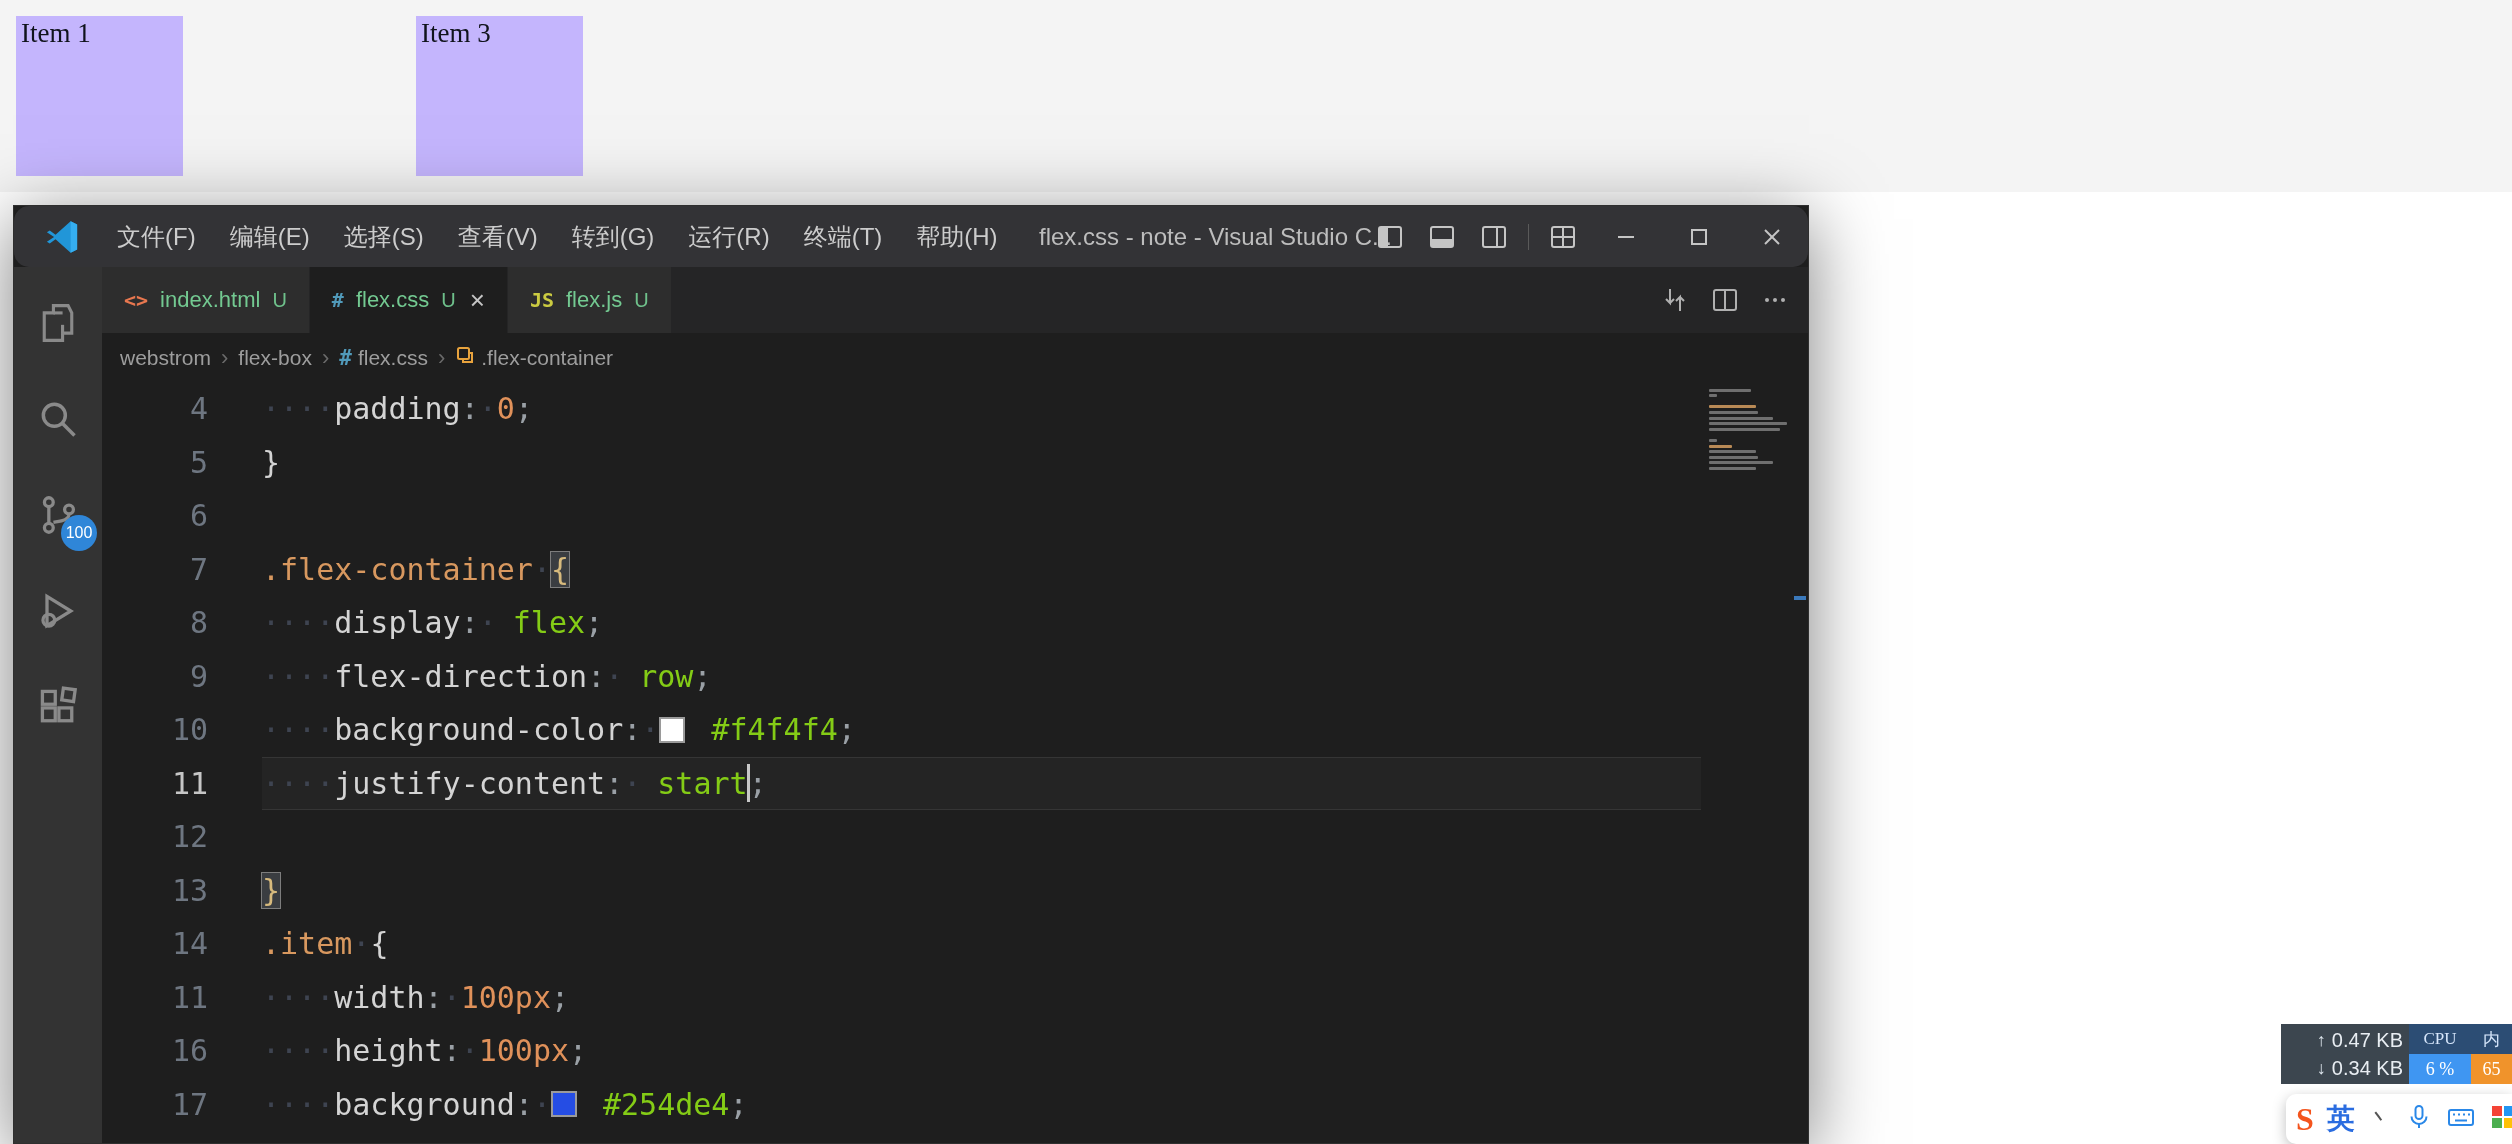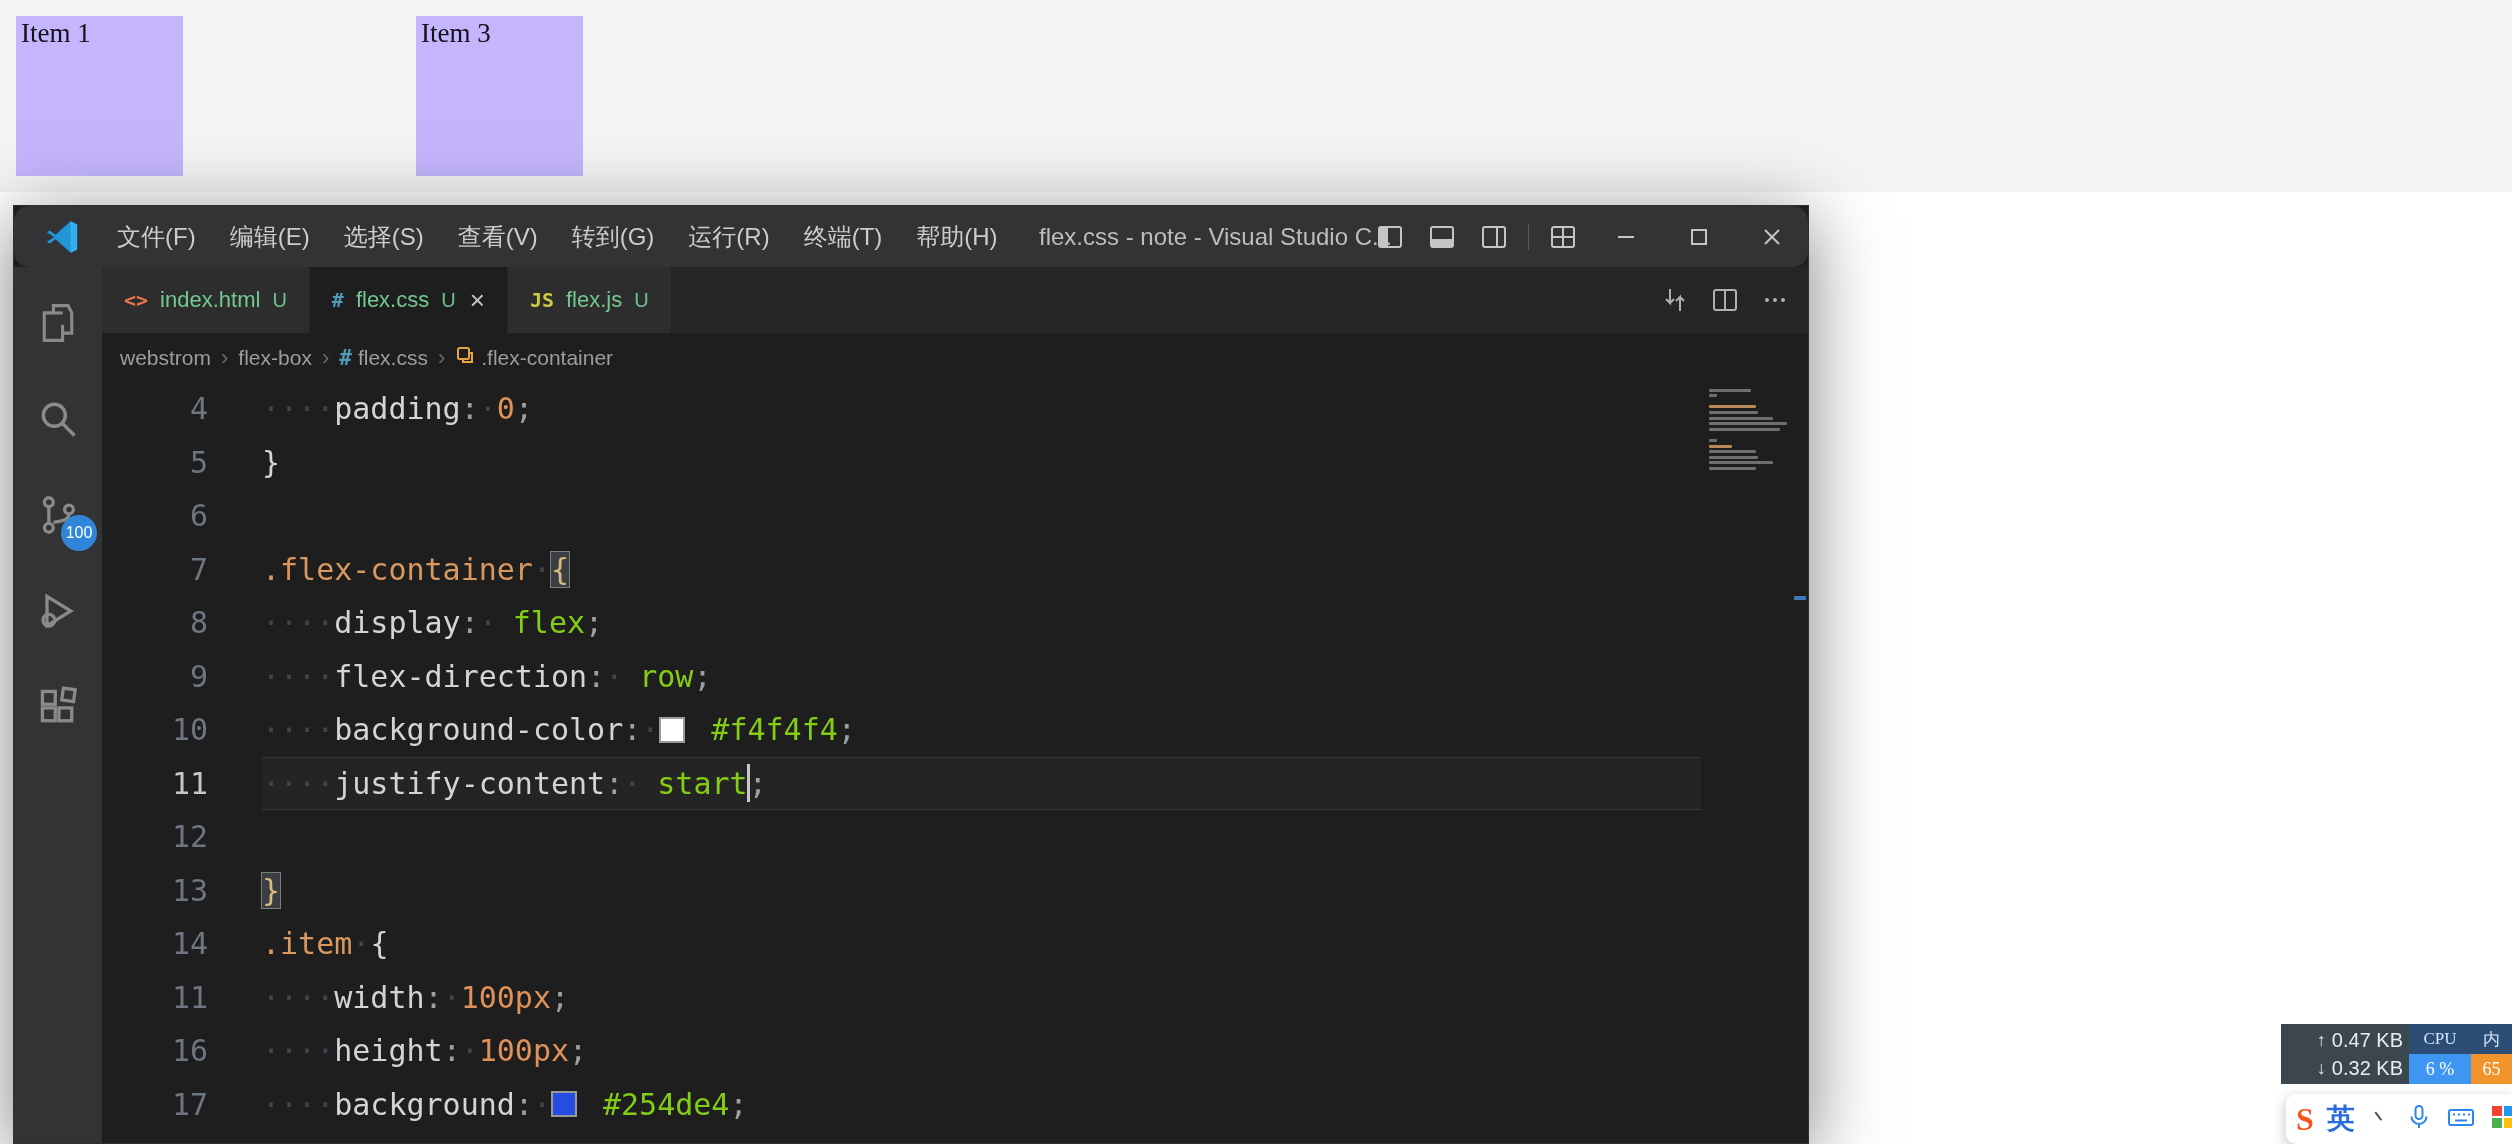--- a/index.html
+++ b/index.html
@@ -371,21 +371,21 @@
 </div>
 
 <div class="net-widget">
   <div class="net-speeds">
     <div class="net-row">
         <span class="net-arrow">↑</span>
       <span>0.47 KB</span>
       </div>
     <div class="net-row">
         <span class="net-arrow">↓</span>
-      <span>0.32 KB</span>
+      <span>0.34 KB</span>
       </div>
   </div>
   <div class="meter cpu">
     <div class="m-top">CPU</div>
     <div class="m-bot">6 %</div>
   </div>
   <div class="meter mem">
     <div class="m-top">内</div>
     <div class="m-bot">65</div>
   </div>

